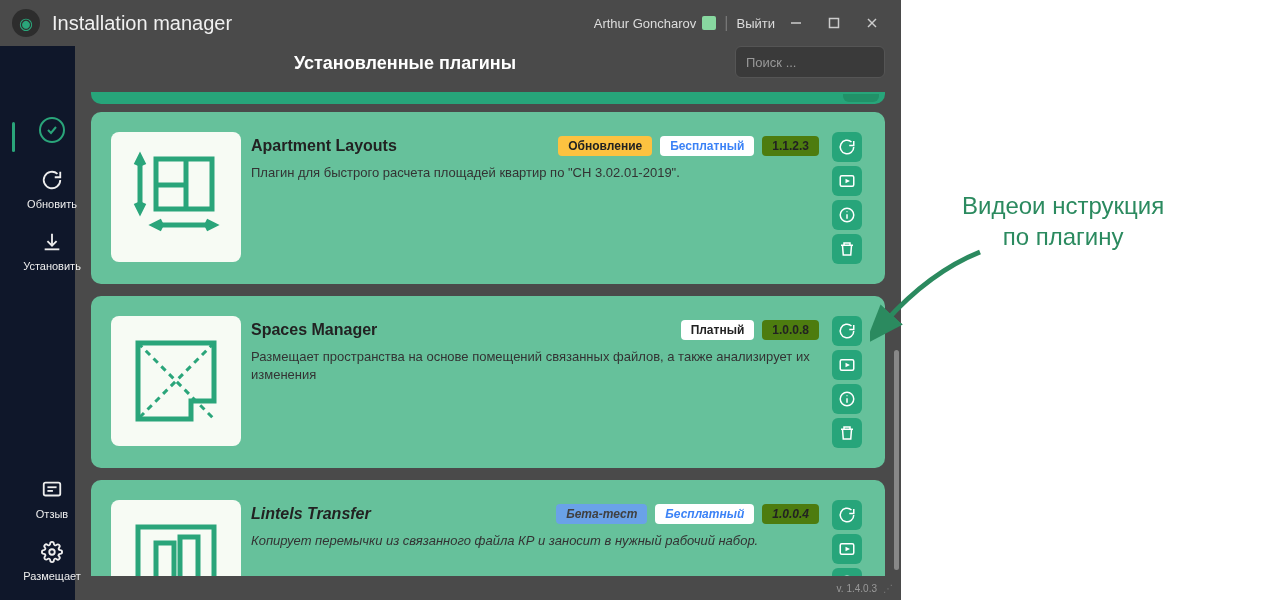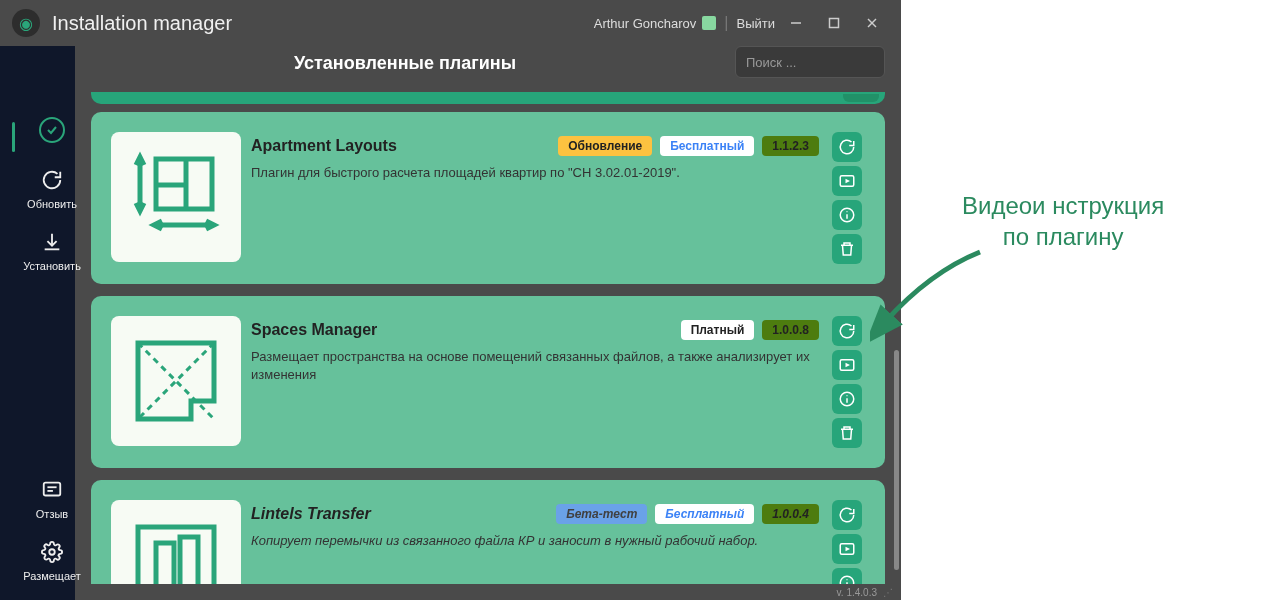--- a/index.html
+++ b/index.html
@@ -54,21 +54,21 @@
 .badge.update { background: #fcc240; color: #222; }
 .badge.beta { background: #6aa2e8; color: #404040; }
 .badge.free { background: #fff; color: #3b82f6; }
 .badge.paid { background: #fff; color: #222; }
 .badge.ver { background: #4d7c0f; color: #222; }
 .plugin-desc { font-size: 13px; color: #333; line-height: 1.4; }
 .plugin-actions { width: 36px; display: flex; flex-direction: column; gap: 4px; align-items: center; }
 .action-btn { width: 30px; height: 30px; background: #27a57a; border-radius: 6px; display: flex; align-items: center; justify-content: center; cursor: pointer; }
 .action-btn svg { width: 18px; height: 18px; stroke: #fff; fill: none; stroke-width: 2; }
 
-.footer { height: 16px; display: flex; align-items: center; justify-content: flex-end; padding: 0 8px; font-size: 10px; color: #999; gap: 6px; }
+.footer { height: 24px; display: flex; align-items: center; justify-content: flex-end; padding: 0 8px; font-size: 10px; color: #999; gap: 6px; }
 .resize-grip { color: #777; }
 
 .app-scrollbar { position: absolute; right: 0; top: 100px; width: 10px; height: 480px; background: transparent; }
 .app-scrollbar .thumb { position: absolute; right: 2px; top: 250px; width: 5px; height: 220px; background: #888; border-radius: 3px; }
 
 .callout { position: absolute; left: 962px; top: 190px; color: #2b8a5f; font-size: 24px; font-weight: 500; line-height: 1.3; }
 .arrow-svg { position: absolute; left: 870px; top: 242px; }
 </style>
 </head>
 <body>

